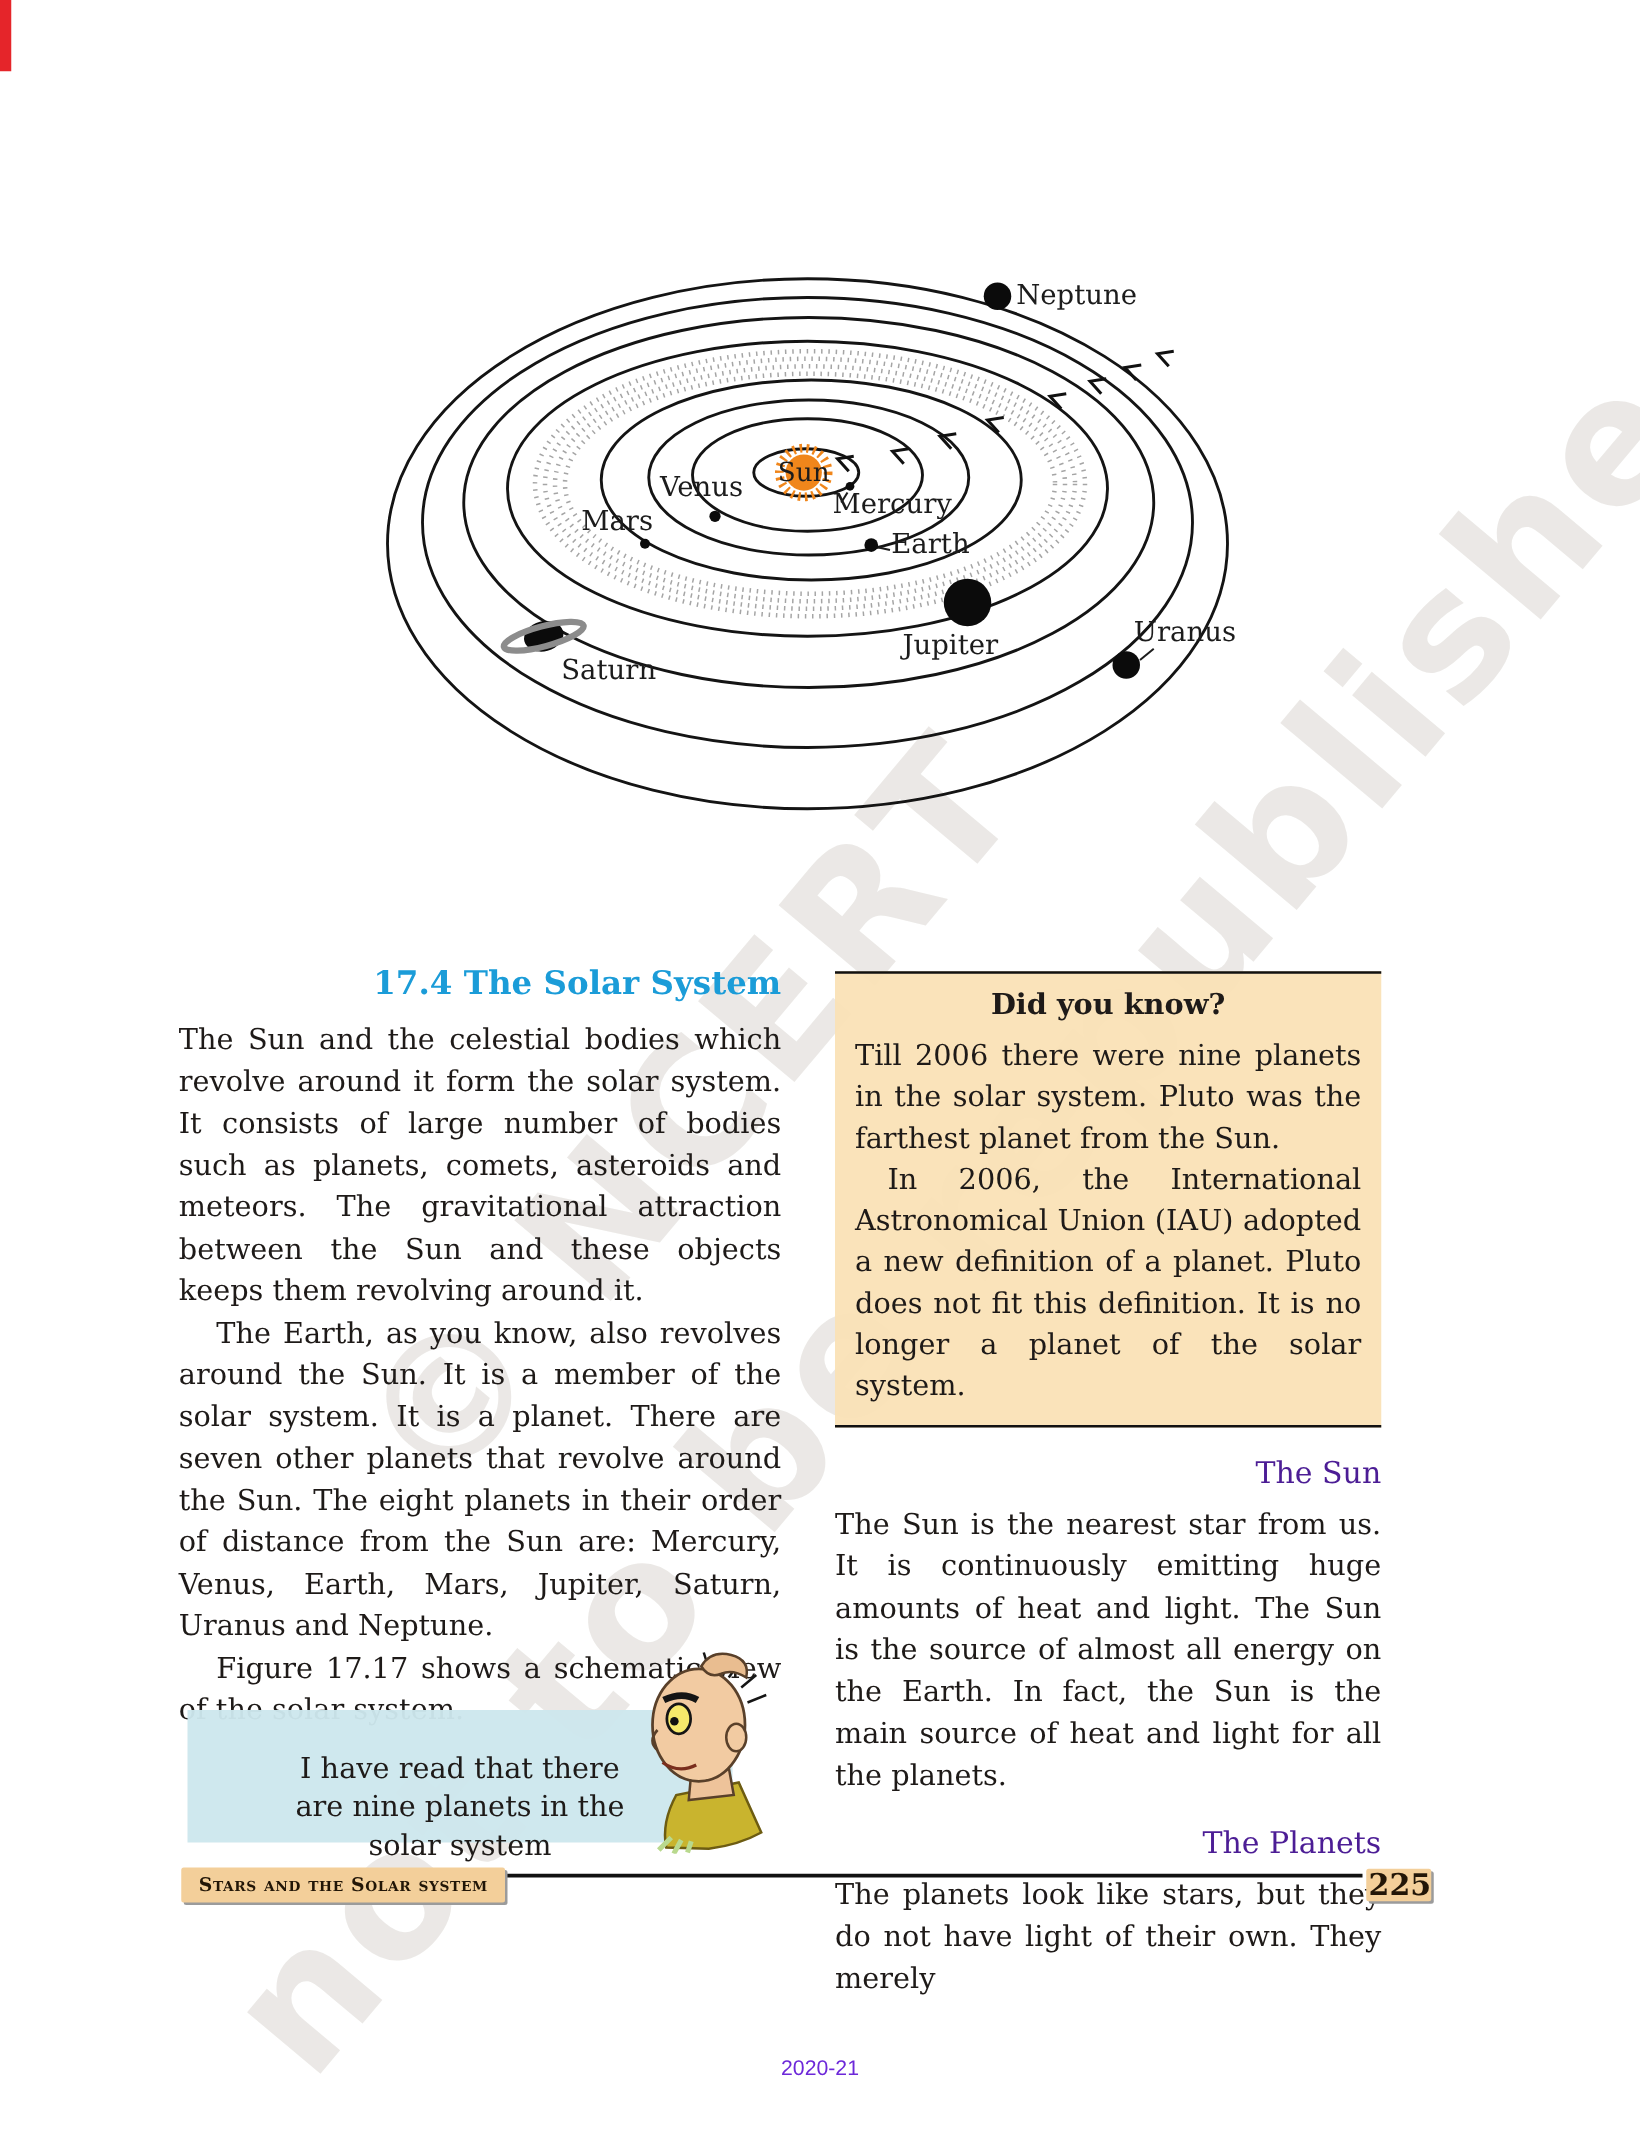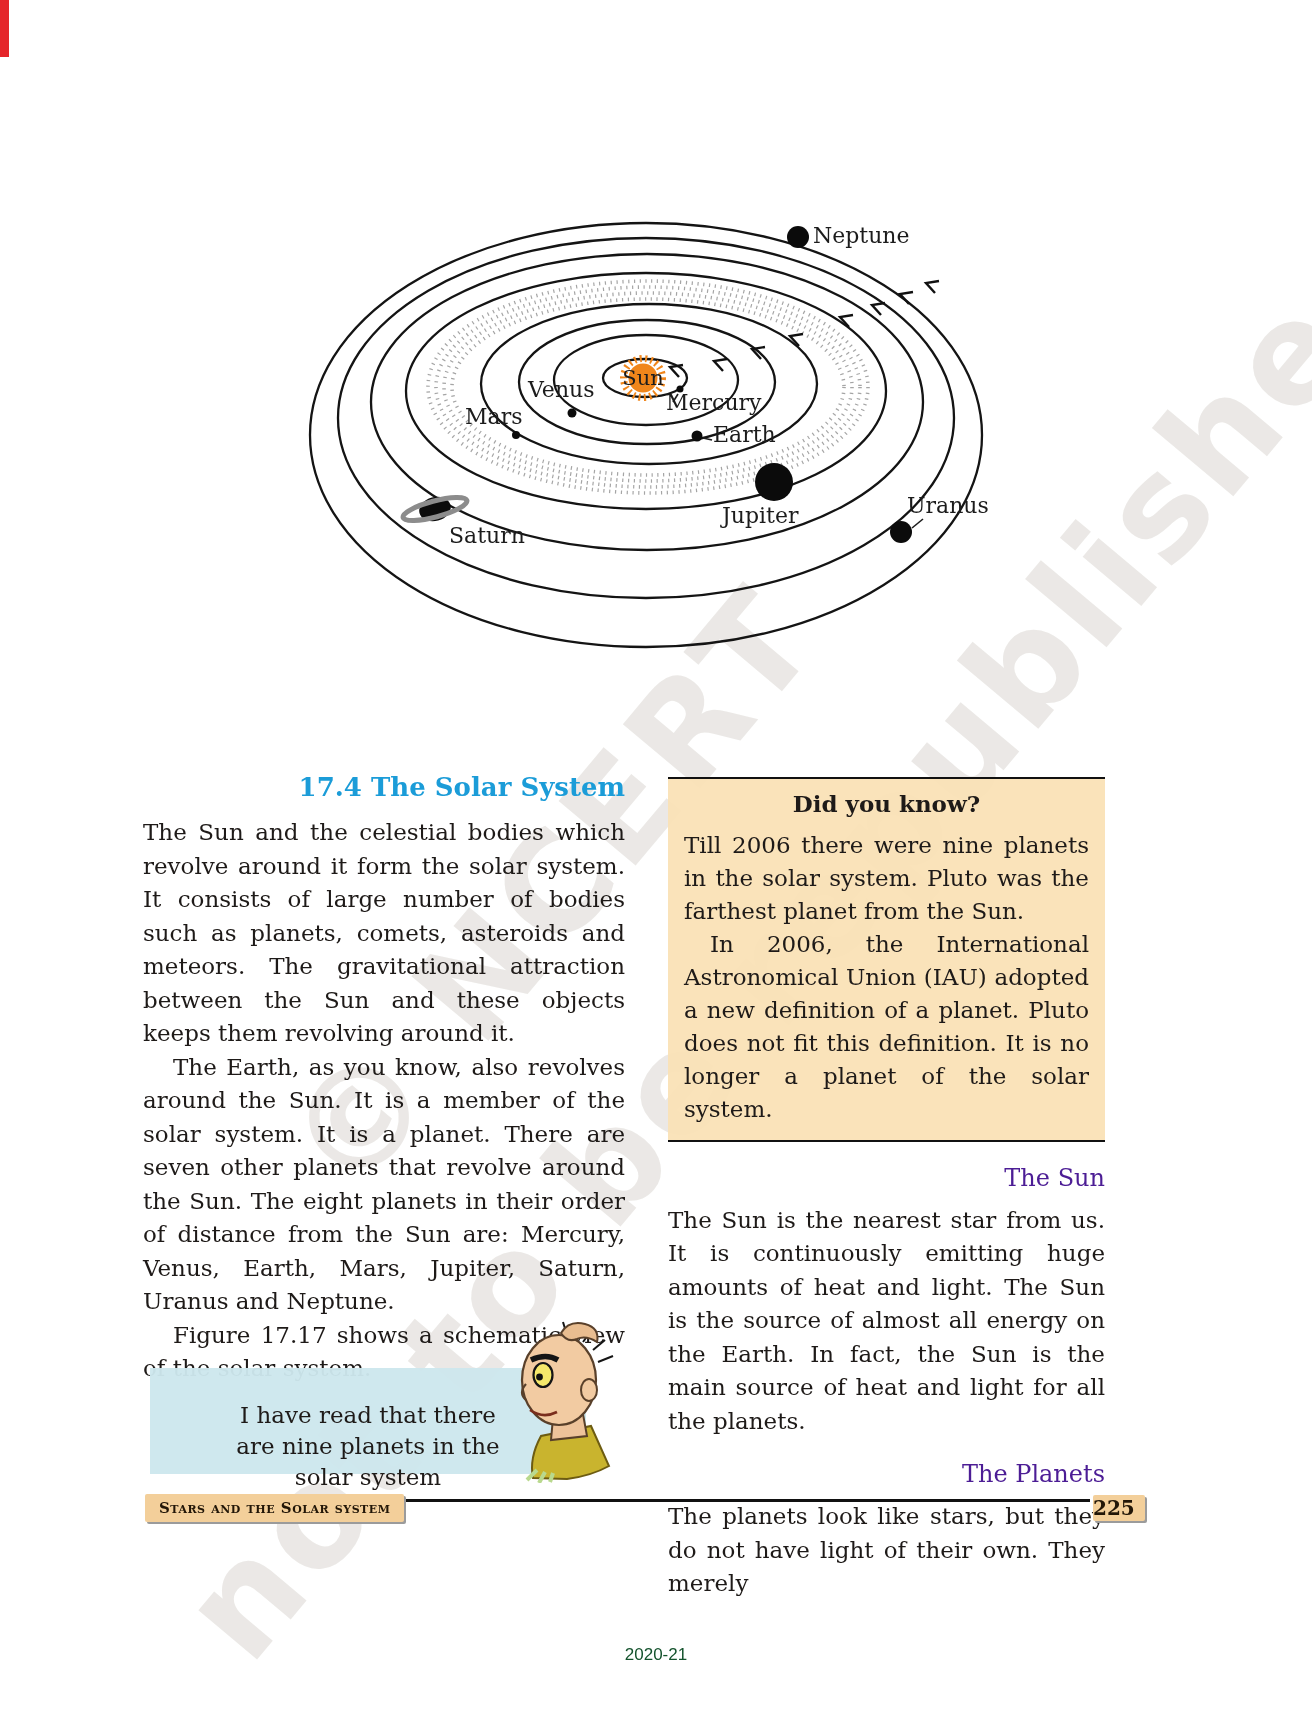--- a/index.html
+++ b/index.html
@@ -49,23 +49,23 @@
           background:rgba(205,231,237,.96);box-sizing:border-box;padding:32px 72px 0 72px;
           font-size:23px;line-height:31px;text-align:center;}
   .cartoon{position:absolute;left:503px;top:1318px;z-index:2;}
   
   .footer-line{position:absolute;left:152px;top:1499px;width:938px;height:2.5px;background:#111;z-index:1;}
   .badge{position:absolute;z-index:2;background:#f3cf9a;border-radius:2px;
          box-shadow:2px 2px 0 #9b9b9b;font-weight:bold;color:#221607;}
   .badge-left{left:145px;top:1494px;height:28px;line-height:28px;padding:0 14px;
               font-size:15px;font-variant:small-caps;letter-spacing:.5px;}
   .badge-right{left:1093px;top:1495px;width:52px;height:26px;line-height:26px;
-               text-align:left;font-size:20px;}
+               text-align:right;font-size:24px;}
   .year{position:absolute;left:0;right:0;top:1645px;text-align:center;z-index:1;
-        font-family:"Liberation Sans","DejaVu Sans",sans-serif;font-size:17px;color:#14532d;}
+        font-family:"Liberation Sans","DejaVu Sans",sans-serif;font-size:17px;color:#6d28d9;}
 </style>
 </head>
 <body>
 
 <div class="page">
 
   <div class="corner-mark"></div>
 
   <div class="wm wm1">© NCERT</div>
   <div class="wm wm2">not to be republished</div>

